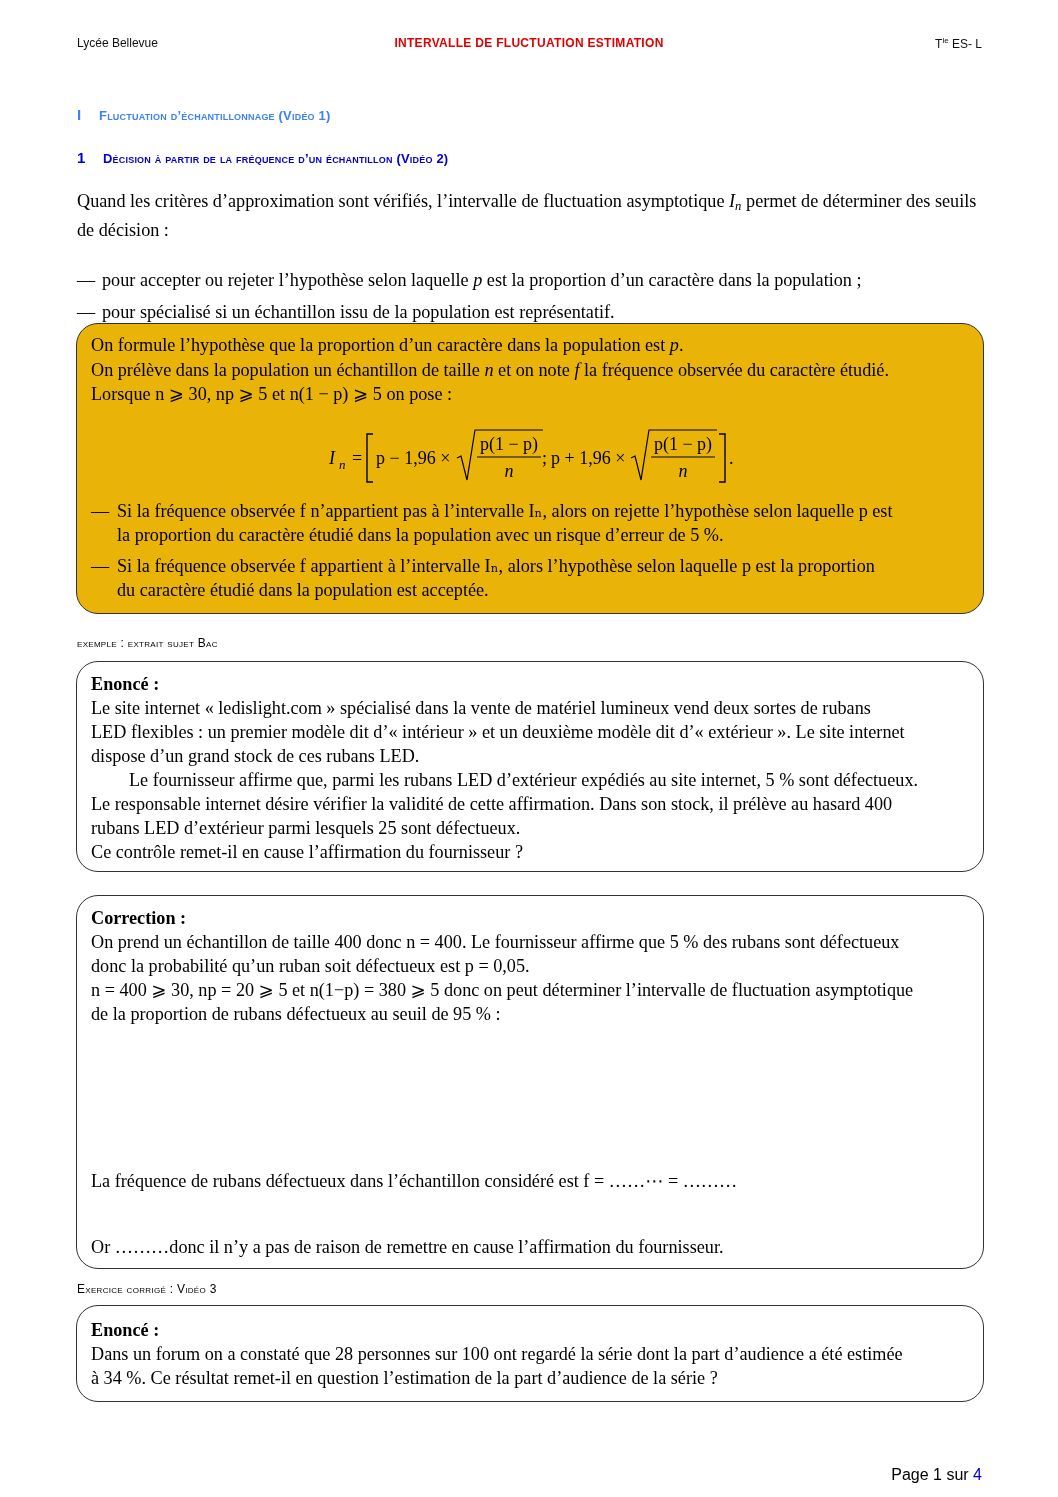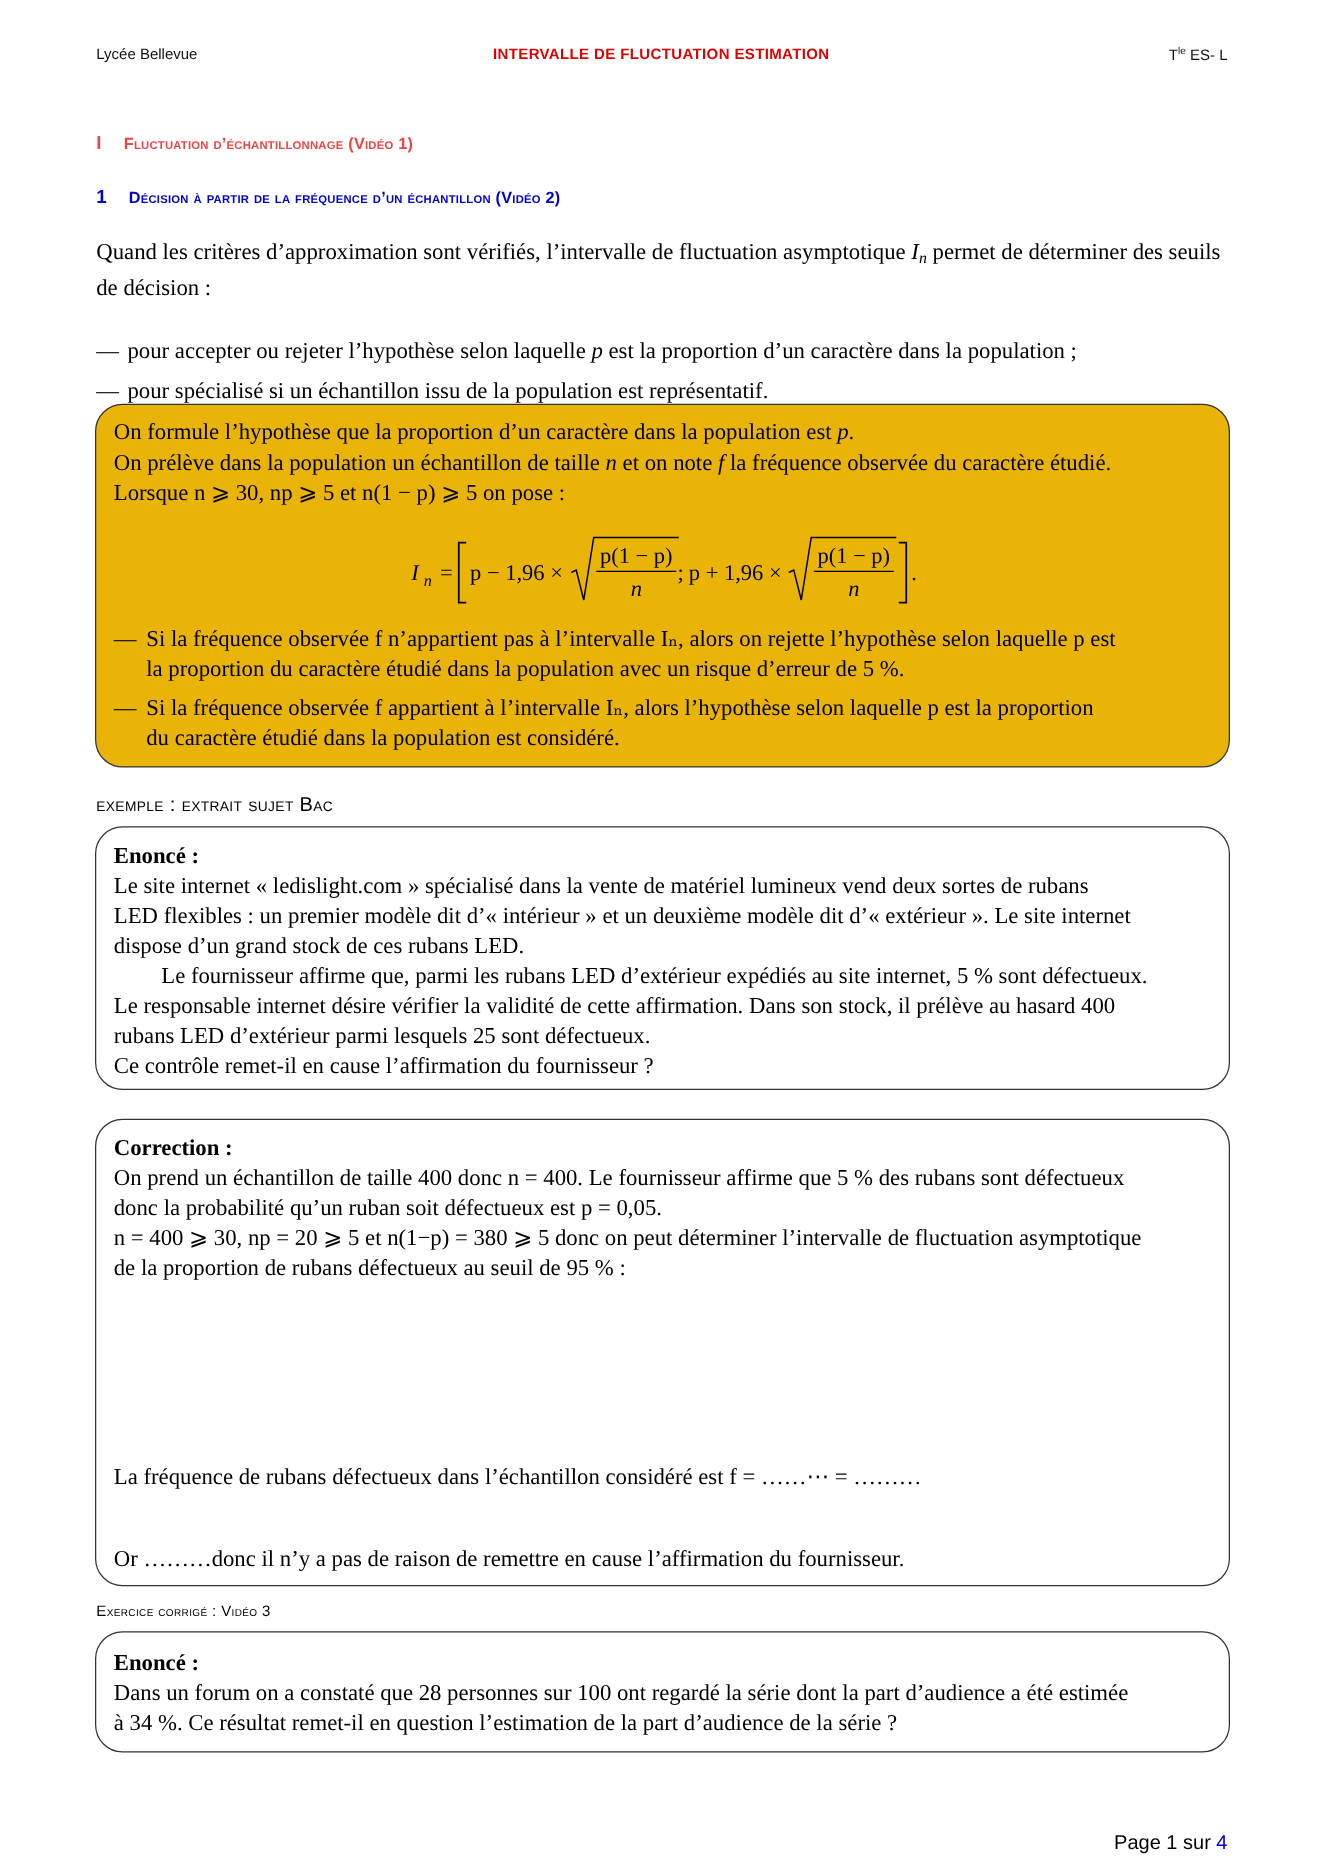--- a/index.html
+++ b/index.html
@@ -9,21 +9,21 @@
   .abs { position: absolute; }
 
   
   .hdr { top: 36px; font-size: 12px; }
   .hdr-left { left: 77px; color: #111; }
   .hdr-center { left: 0; width: 1058px; text-align: center; color: #e00000; font-weight: bold; letter-spacing: 0.3px; }
   .hdr-right { right: 76px; color: #111; }
   .hdr-right sup { font-size: 8px; vertical-align: 5px; }
 
   
-  .sec1 { left: 77px; top: 106px; color: #ef4444; font-size: 13px; font-weight: bold; }
+  .sec1 { left: 77px; top: 106px; color: #3b82f6; font-size: 13px; font-weight: bold; }
   .sec1 .num { display: inline-block; width: 22px; font-size: 15px; }
   .sec1 .title { font-variant: small-caps; letter-spacing: 0.2px; }
   .sec2 { left: 77px; top: 149px; color: #0000d0; font-size: 13px; font-weight: bold; }
   .sec2 .num { display: inline-block; width: 26px; font-size: 15px; }
   .sec2 .title { font-variant: small-caps; letter-spacing: 0.2px; }
 
   .body-text { font-family: "Liberation Serif", "DejaVu Serif", serif; font-size: 18.2px; line-height: 24px; }
   .intro { left: 77px; top: 189px; width: 910px; }
   .intro p { margin: 0; }
   .bul { position: absolute; left: 77px; width: 910px; margin-top: 20px; }
@@ -34,21 +34,21 @@
   
   .box { position: absolute; border: 1px solid #333; border-radius: 22px; box-sizing: border-box; }
   .pink { left: 76px; top: 323px; width: 908px; height: 291px; background: #eab308; }
   .box-inner { position: absolute; left: 14px; right: 14px; }
 
   .formula { position: absolute; left: 0; width: 100%; top: 102px; height: 60px; }
   .indent-item { position: absolute; left: 0; right: 0; }
   .indent-item .dash { position: absolute; left: 0; }
   .indent-item .txt { margin-left: 26px; }
 
-  .label-small { left: 77px; top: 636px; font-size: 16px; font-variant: small-caps; letter-spacing: 0.3px; }
+  .label-small { left: 77px; top: 636px; font-size: 12px; font-variant: small-caps; letter-spacing: 0.3px; }
   .label-small2 { left: 77px; top: 1282px; font-size: 12px; font-variant: small-caps; letter-spacing: 0.3px; }
 
   .white { background: #fff; }
   .enonce1 { left: 76px; top: 661px; width: 908px; height: 211px; }
   .correction { left: 76px; top: 895px; width: 908px; height: 374px; }
   .enonce2 { left: 76px; top: 1305px; width: 908px; height: 97px; }
   .bold { font-weight: bold; }
 
   .footer { right: 76px; top: 1466px; font-size: 16px; }
   .footer .pg-total { color: #0000d0; }
@@ -112,21 +112,21 @@
     <div class="indent-item">
       <span class="dash">—</span>
       <div class="txt">Si la fréquence observée f n’appartient pas à l’intervalle Iₙ, alors on rejette l’hypothèse selon laquelle p est</div>
       <div class="txt">la proportion du caractère étudié dans la population avec un risque d’erreur de 5 %.</div>
     </div>
   </div>
   <div class="box-inner" style="top:230px;">
     <div class="indent-item">
       <span class="dash">—</span>
       <div class="txt">Si la fréquence observée f appartient à l’intervalle Iₙ, alors l’hypothèse selon laquelle p est la proportion</div>
-      <div class="txt">du caractère étudié dans la population est considéré.</div>
+      <div class="txt">du caractère étudié dans la population est acceptée.</div>
     </div>
   </div>
 </div>
 
 <div class="abs label-small sans">exemple : extrait sujet Bac</div>
 
 <div class="box white enonce1 body-text">
   <div class="box-inner bold" style="top:10px;">Enoncé :</div>
   <div class="box-inner" style="top:34px;">Le site internet « ledislight.com » spécialisé dans la vente de matériel lumineux vend deux sortes de rubans</div>
   <div class="box-inner" style="top:58px;">LED flexibles : un premier modèle dit d’« intérieur » et un deuxième modèle dit d’« extérieur ». Le site internet</div>

